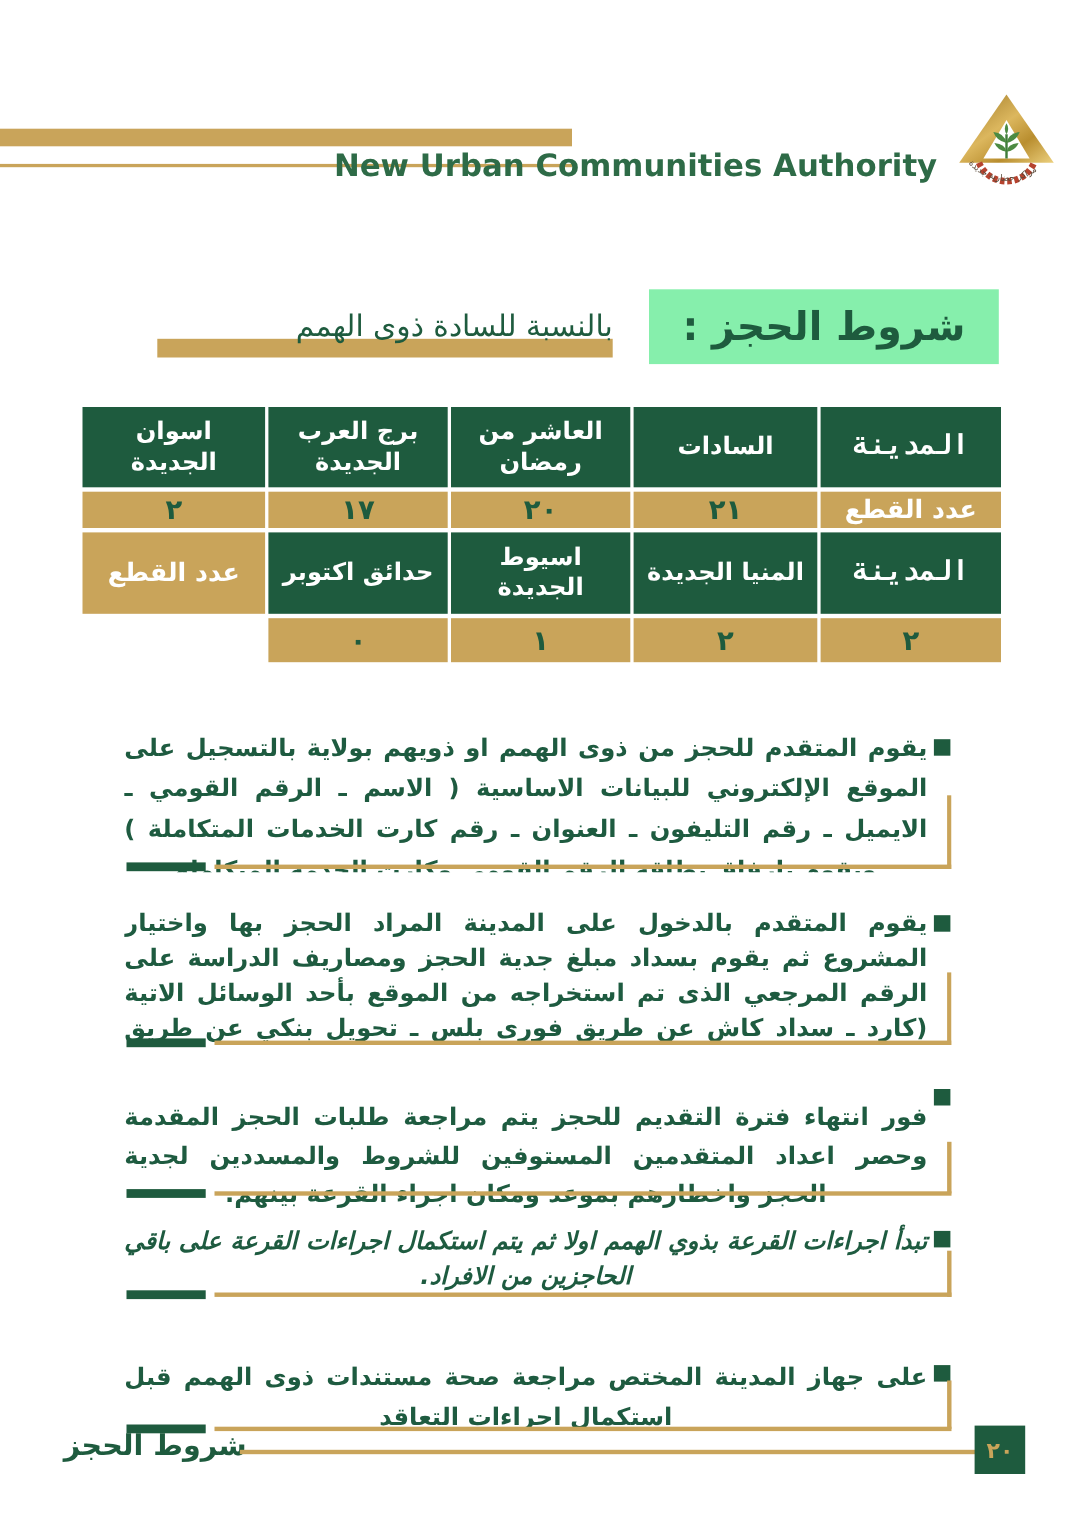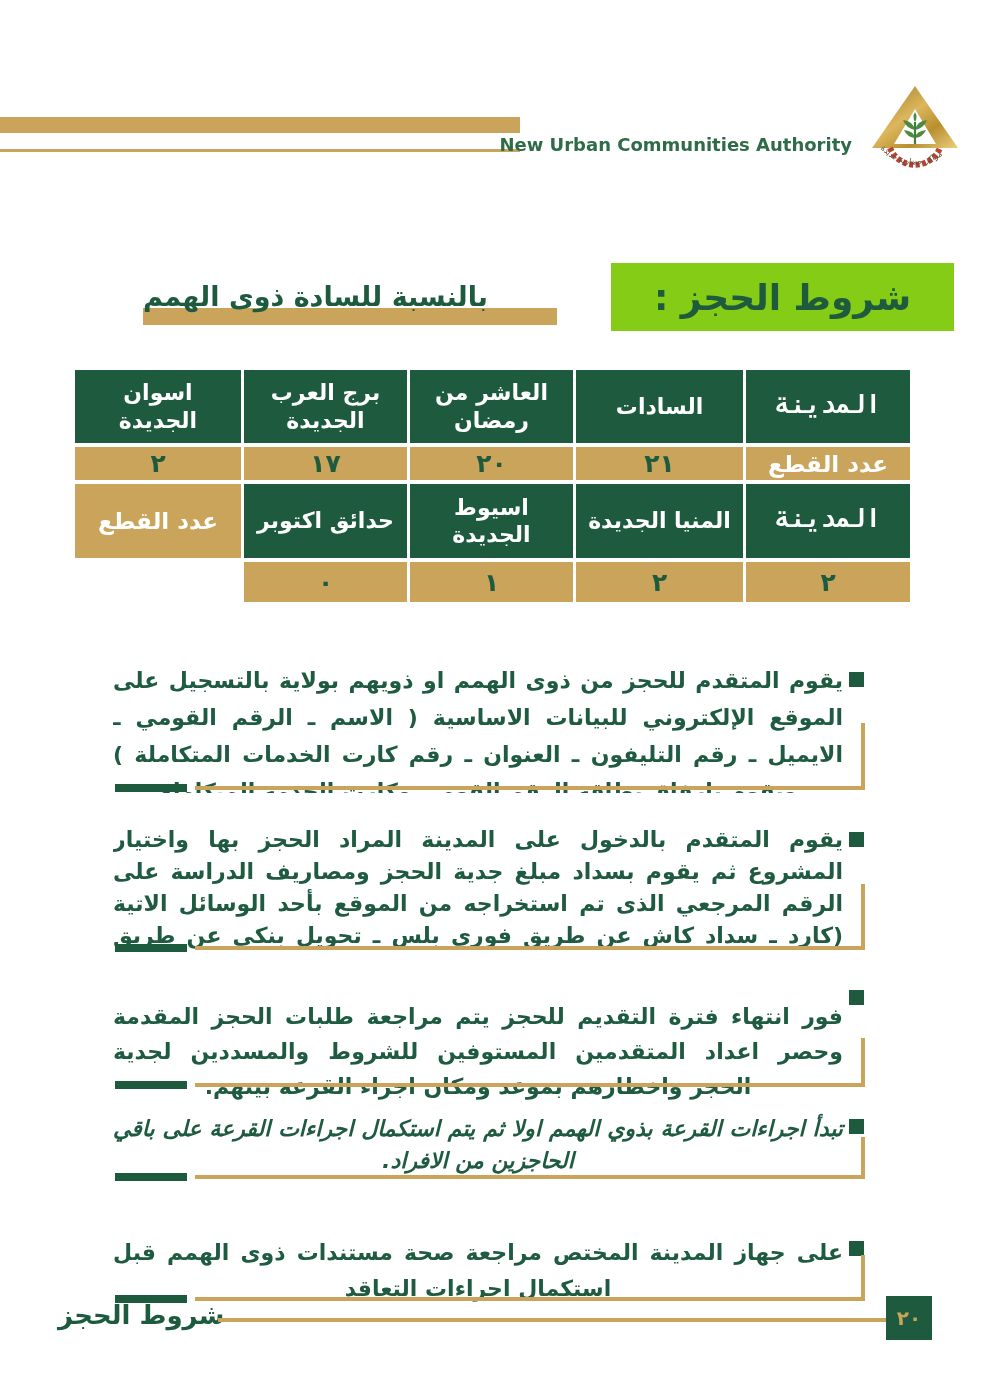--- a/index.html
+++ b/index.html
@@ -4,29 +4,29 @@
 <style>
   html,body{margin:0;padding:0;background:#fff;}
   #page{
     position:relative;width:990px;height:1400px;background:#ffffff;overflow:hidden;
     font-family:"DejaVu Sans",sans-serif;
   }
   
   .hdr-gold-bar{position:absolute;left:0;top:117px;width:520px;height:16px;background:#C9A45A;}
   .hdr-gold-line{position:absolute;left:0;top:149px;width:520px;height:3px;background:#C9A45A;}
   .org-ar{position:absolute;right:138px;top:101px;font-size:27px;font-weight:bold;color:#1d1d1f;direction:rtl;white-space:nowrap;}
-  .org-en{position:absolute;right:138px;top:134px;font-size:18px;font-weight:bold;color:#2E6B47;white-space:nowrap;}
+  .org-en{position:absolute;right:138px;top:134px;font-size:28px;font-weight:bold;color:#2E6B47;white-space:nowrap;}
   .logo{position:absolute;left:868px;top:84px;width:94px;height:106px;}
   
-  .title-box{position:absolute;left:590px;top:263px;width:343px;height:68px;background:#84cc16;
-    display:flex;align-items:center;justify-content:center;direction:rtl;margin-left:21px;}
+  .title-box{position:absolute;left:590px;top:263px;width:318px;height:68px;background:#86efac;
+    display:flex;align-items:center;justify-content:center;direction:rtl;}
   .title-box span{font-size:36px;font-weight:bold;color:#1E5B3E;}
   .subtitle-bar{position:absolute;left:143px;top:308px;width:414px;height:17px;background:#C9A45A;}
-  .subtitle-txt{position:absolute;left:143px;top:281px;width:414px;text-align:left;direction:rtl;
-    font-size:27px;font-weight:bold;color:#1E5B3E;z-index:2;}
+  .subtitle-txt{position:absolute;left:143px;top:281px;width:414px;text-align:right;direction:rtl;
+    font-size:27px;font-weight:normal;color:#1E5B3E;z-index:2;}
   
   .tbl{position:absolute;left:75px;top:370px;width:835px;direction:rtl;
     display:grid;grid-template-columns:164px 167px 163px 163px 1fr;
     grid-template-rows:73px 33px 74px 40px;column-gap:3px;row-gap:4px;}
   .cell{display:flex;align-items:center;justify-content:center;text-align:center;}
   .cell.green{background:#1E5B3E;color:#fff;font-weight:bold;font-size:22px;line-height:1.25;padding:0 8px;}
   .cell.green.lbl{font-size:25px;font-family:Liberation Mono, monospace;}
   .cell.goldrow{background:#C9A45A;}
   .cell.goldrow.lbl{color:#fff;font-weight:bold;font-size:23px;}
   .cell.goldrow.num{color:#1E5B3E;font-weight:bold;font-size:25px;}

